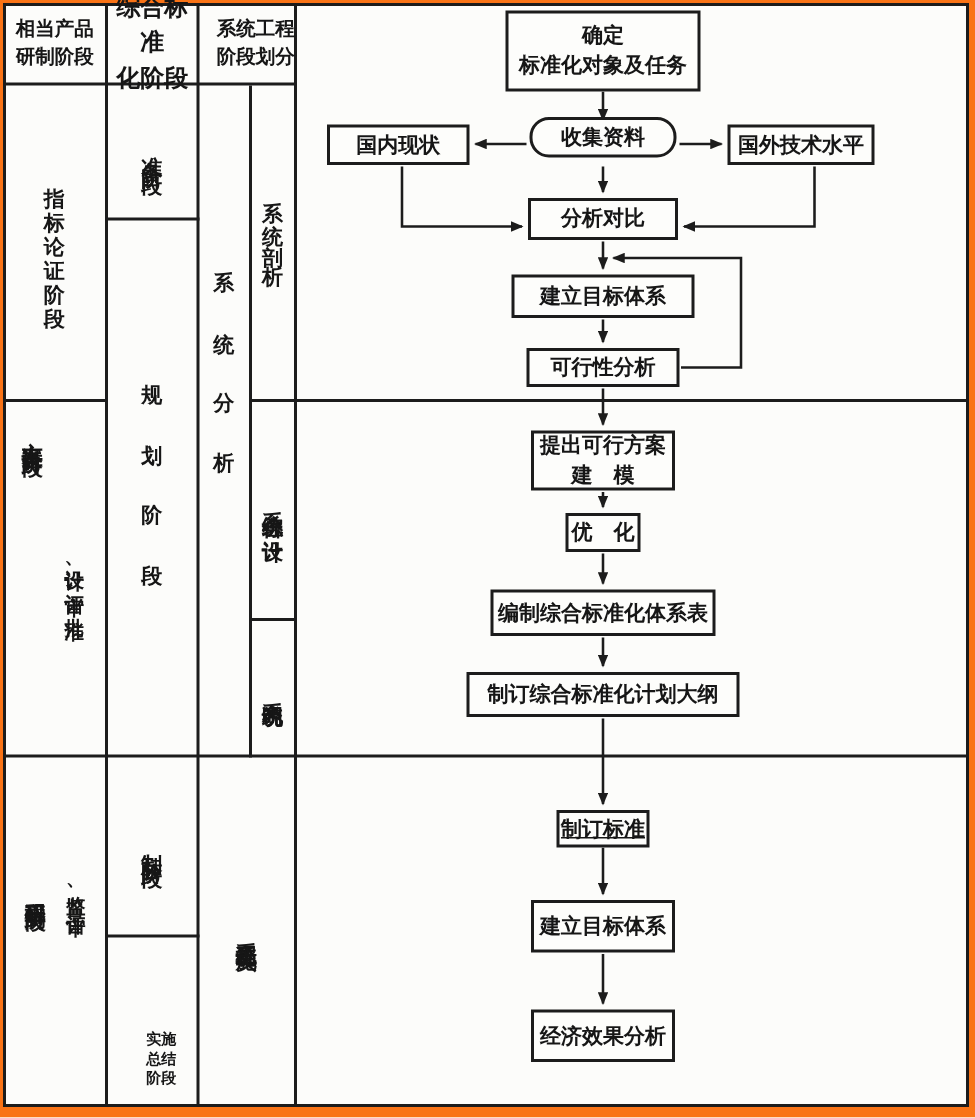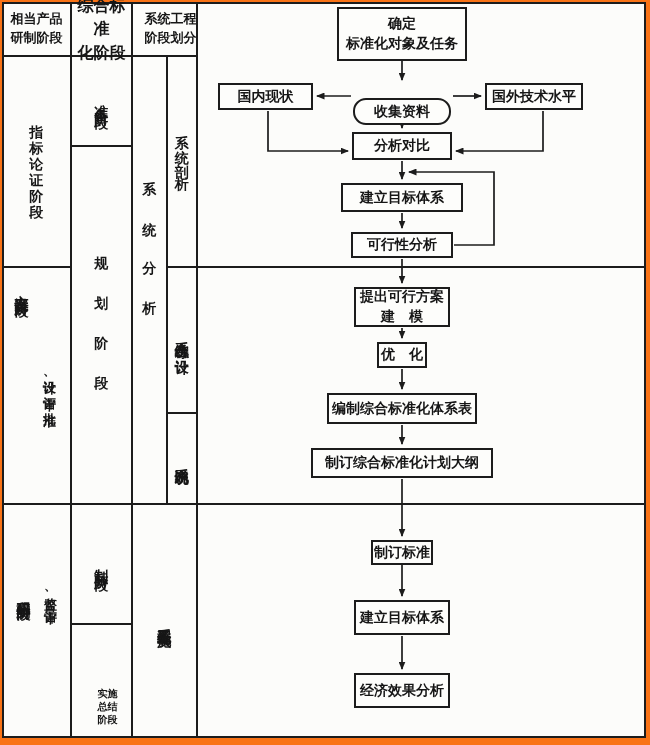--- a/index.html
+++ b/index.html
@@ -109,27 +109,27 @@
       <path d="M402,425 L402,444" marker-end="url(#ah)"></path>
       <path d="M402,479 L402,536" marker-end="url(#ah)"></path>
       <path d="M402,565 L402,596" marker-end="url(#ah)"></path>
       <path d="M402,636 L402,669" marker-end="url(#ah)"></path>
     </g>
   </svg>
 
   <div class="box" style="left:337px;top:7px;width:126px;height:50px;">确定
 标准化对象及任务</div>
   <div class="box" style="left:218px;top:83px;width:91px;height:23px;">国内现状</div>
-  <div class="box" style="left:353px;top:98px;width:94px;height:23px;border-radius:13px;">收集资料</div>
+  <div class="box" style="left:353px;top:78px;width:94px;height:23px;border-radius:13px;">收集资料</div>
   <div class="box" style="left:485px;top:83px;width:94px;height:23px;">国外技术水平</div>
   <div class="box" style="left:352px;top:132px;width:96px;height:24px;">分析对比</div>
   <div class="box" style="left:341px;top:183px;width:118px;height:25px;">建立目标体系</div>
   <div class="box" style="left:351px;top:232px;width:98px;height:22px;">可行性分析</div>
   <div class="box" style="left:354px;top:287px;width:92px;height:36px;">提出可行方案
 建　模</div>
   <div class="box" style="left:377px;top:342px;width:46px;height:22px;">优　化</div>
   <div class="box" style="left:327px;top:393px;width:146px;height:27px;">编制综合标准化体系表</div>
   <div class="box" style="left:311px;top:448px;width:178px;height:26px;">制订综合标准化计划大纲</div>
-  <div class="box" style="left:371px;top:540px;width:58px;height:21px;">制订标准</div>
+  <div class="box" style="left:371px;top:540px;width:58px;height:21px;text-decoration:underline;">制订标准</div>
   <div class="box" style="left:354px;top:600px;width:92px;height:31px;">建立目标体系</div>
   <div class="box" style="left:354px;top:673px;width:92px;height:31px;">经济效果分析</div>
 
 </div>
 
 </body></html>

